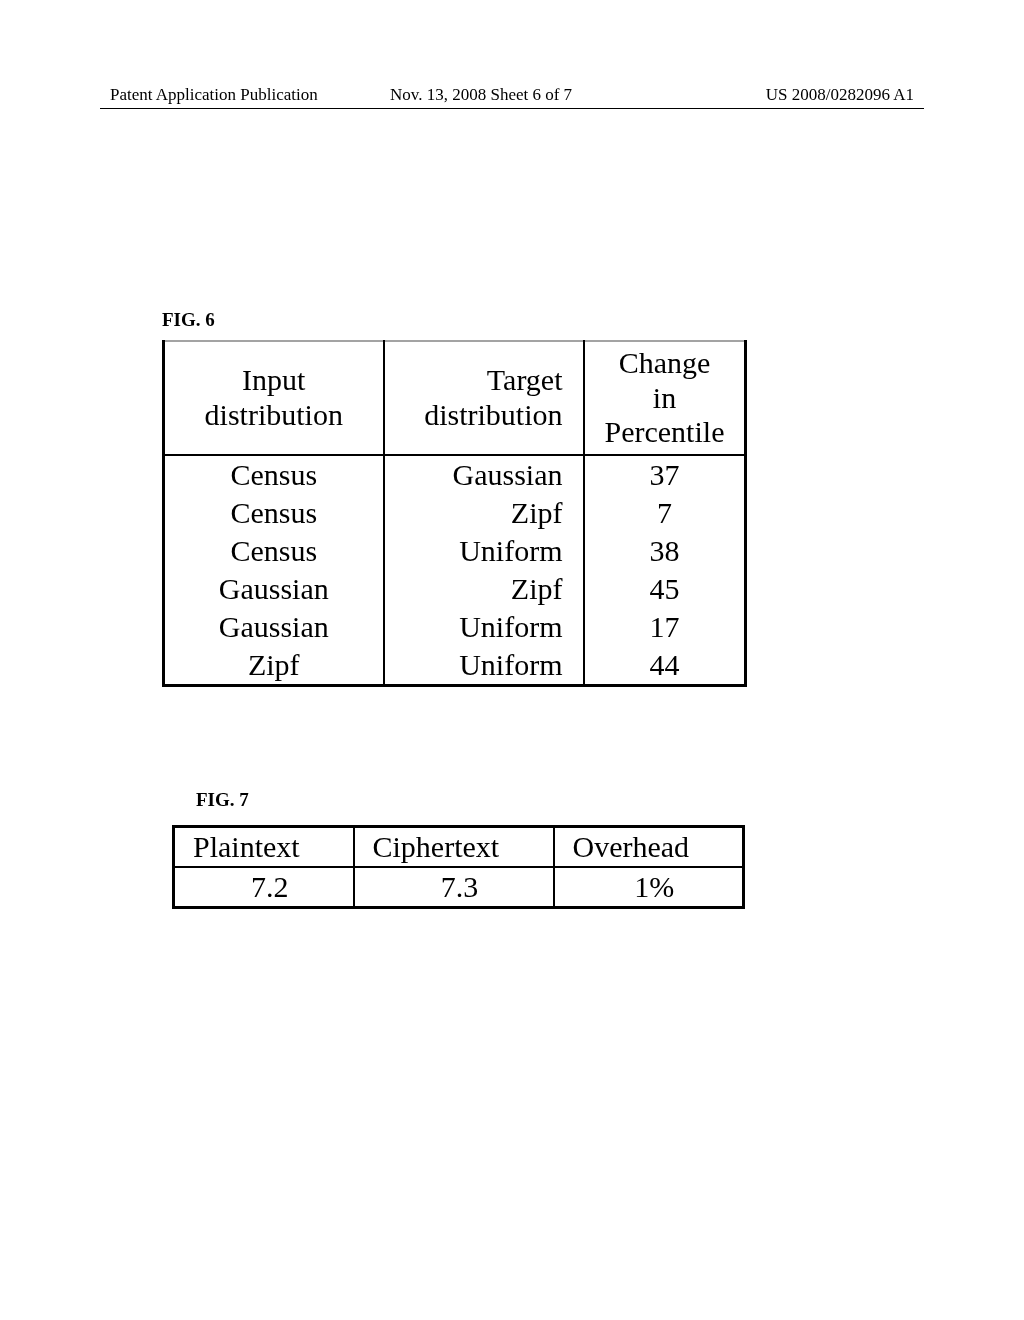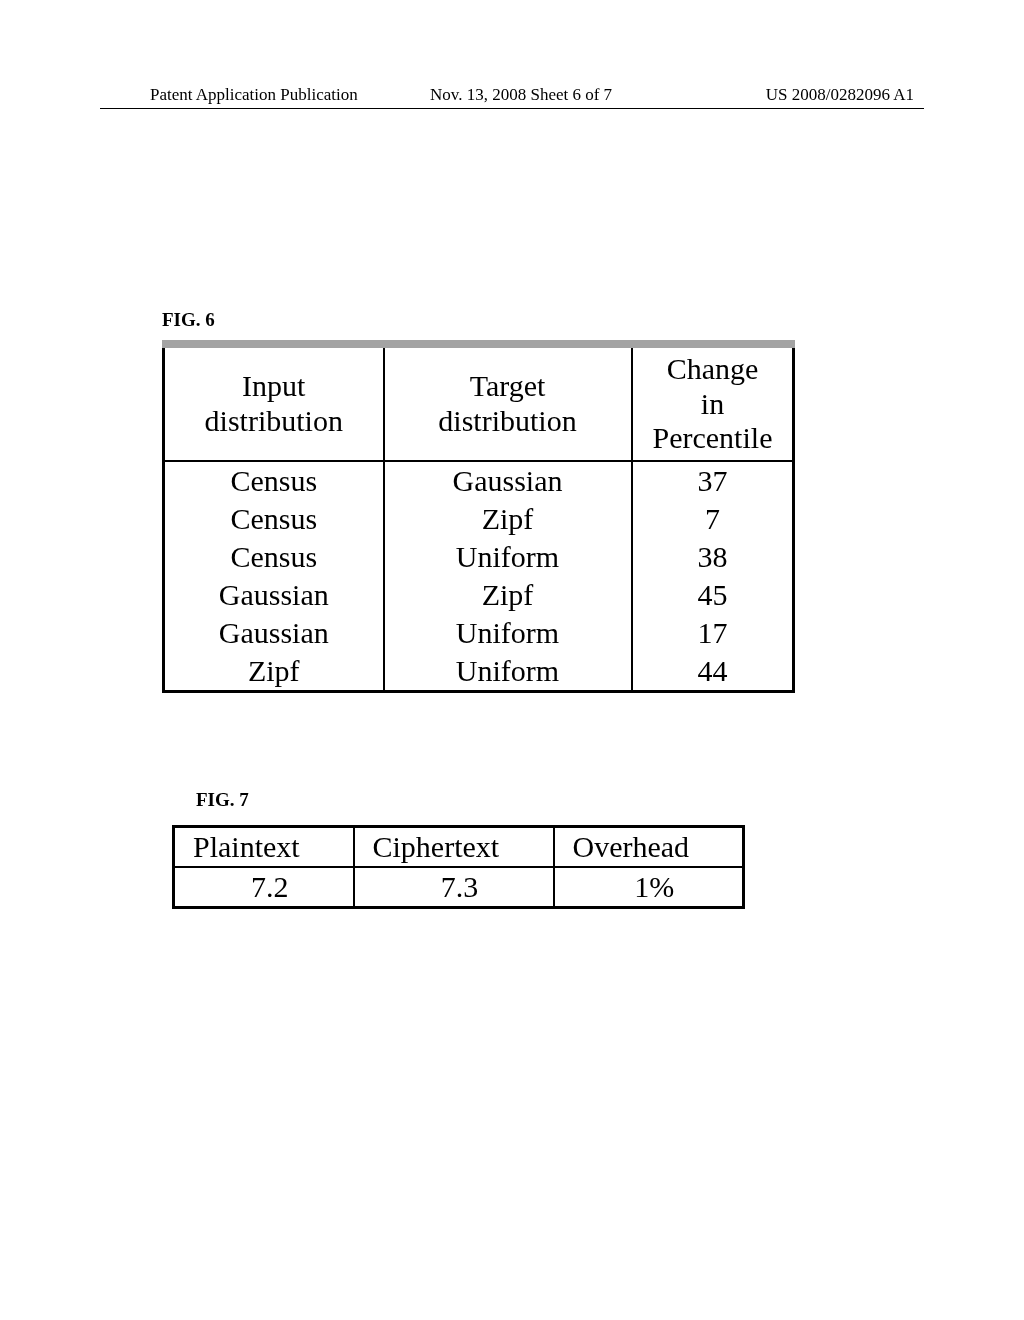--- a/index.html
+++ b/index.html
@@ -13,21 +13,20 @@
       background: #ffffff;
       font-family: "Times New Roman", Times, serif;
       position: relative;
     }
     .header {
       position: absolute;
       top: 85px;
       left: 0;
       right: 0;
       height: 30px;
-      margin-left: 40px;
     }
     .header-left {
       position: absolute;
       left: 110px;
       font-size: 17px;
     }
     .header-center {
       position: absolute;
       left: 390px;
       font-size: 17px;
@@ -60,34 +59,35 @@
       left: 162px;
       border-collapse: collapse;
       font-size: 30px;
     }
     .table6 th, .table6 td {
       padding: 2px 20px;
       text-align: center;
       font-weight: normal;
     }
     .table6 thead tr {
-      border-top: 8px solid #a3a3a3;
+      border-top: 2px solid #a3a3a3;
       border-bottom: 2px solid #000;
     }
     .table6 tbody tr:last-child {
       border-bottom: 3px solid #000;
     }
     .table6 th:nth-child(1), .table6 td:nth-child(1) {
       border-left: 3px solid #000;
       border-right: 2px solid #000;
       width: 220px;
     }
     .table6 th:nth-child(2), .table6 td:nth-child(2) {
       border-right: 2px solid #000;
-      width: 248px;
+      width: 200px;
+      text-align: right;
     }
     .table6 th:nth-child(3), .table6 td:nth-child(3) {
       border-right: 3px solid #000;
       width: 158px;
     }
     .table6 thead th {
       line-height: 1.15;
       padding: 4px 20px;
     }
     

